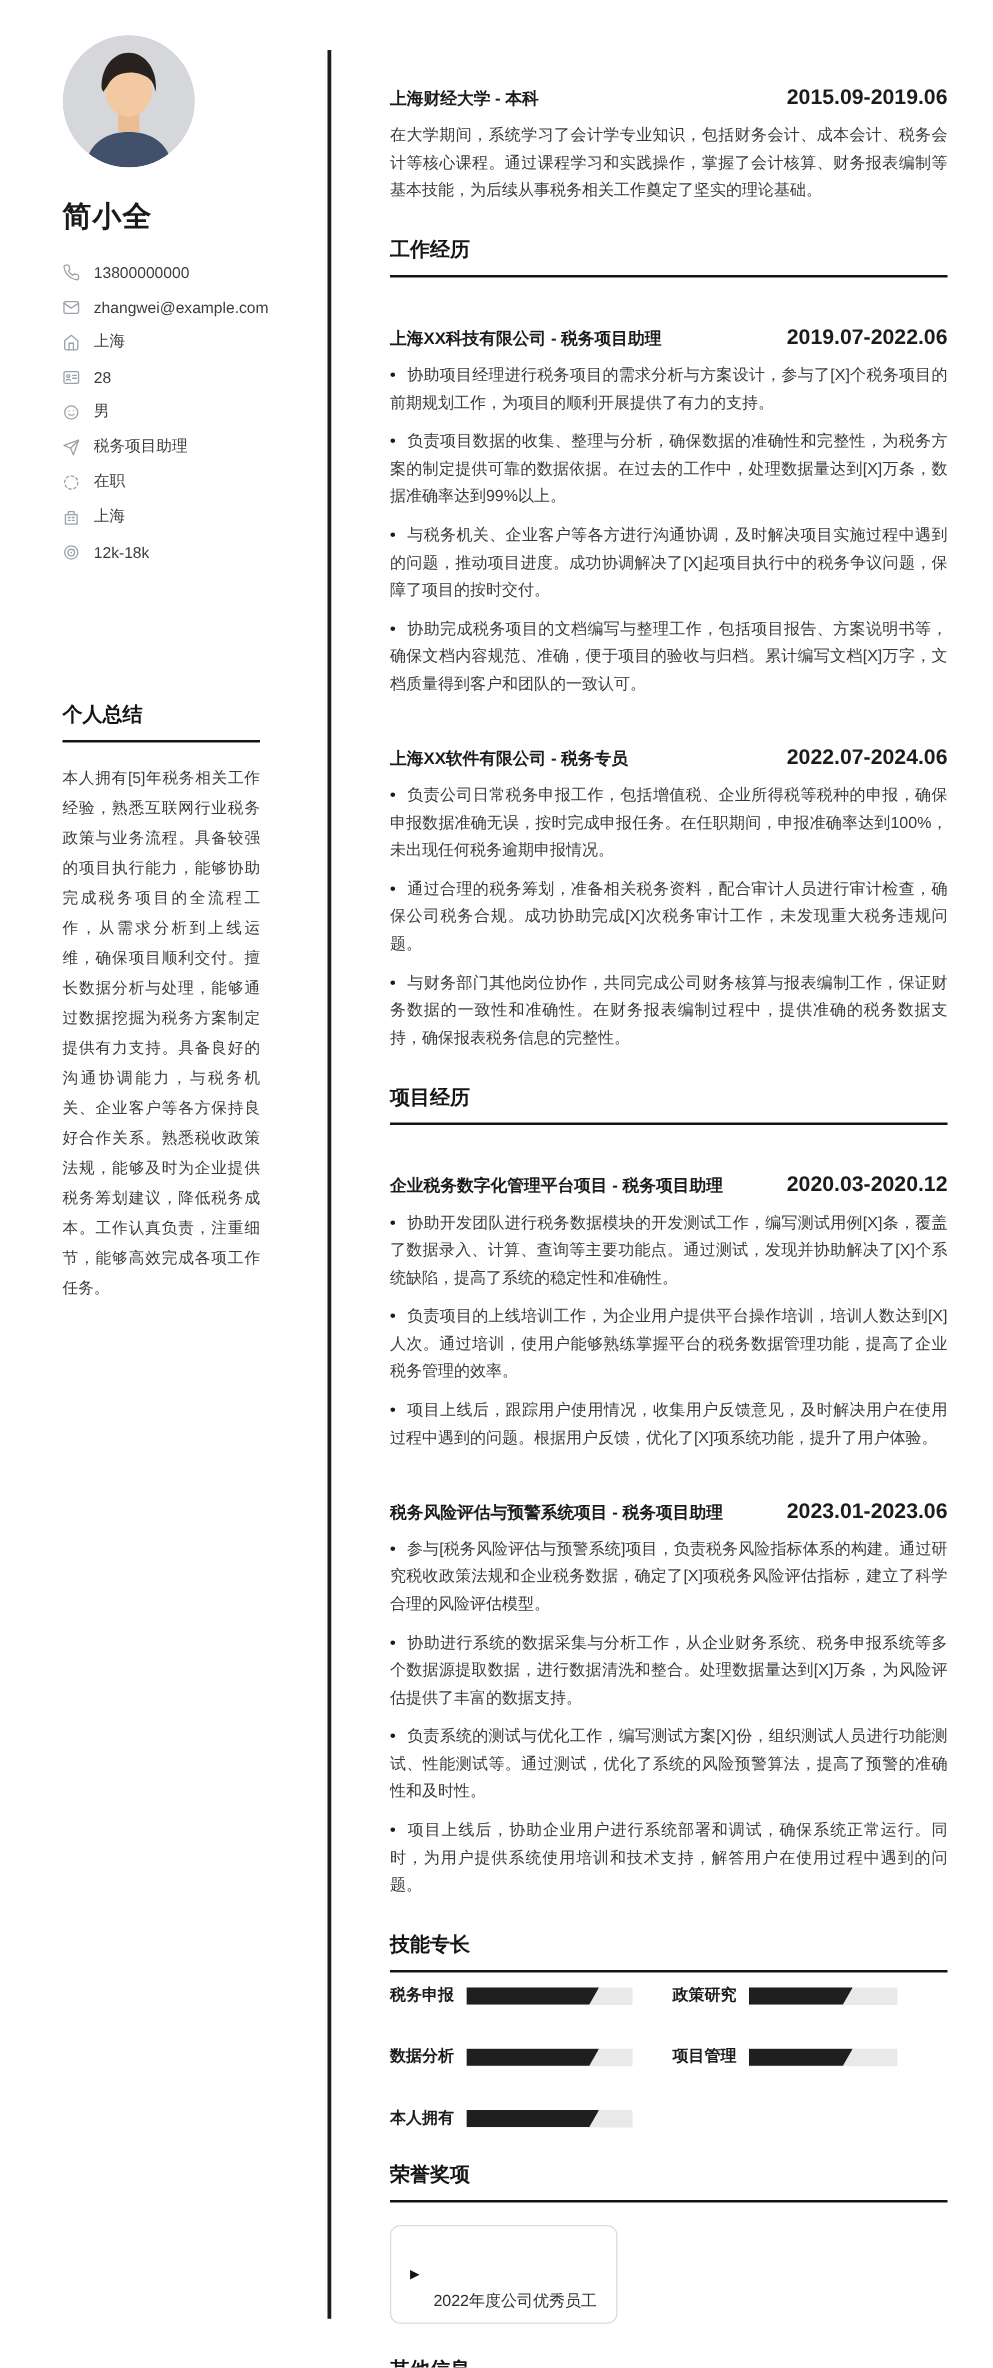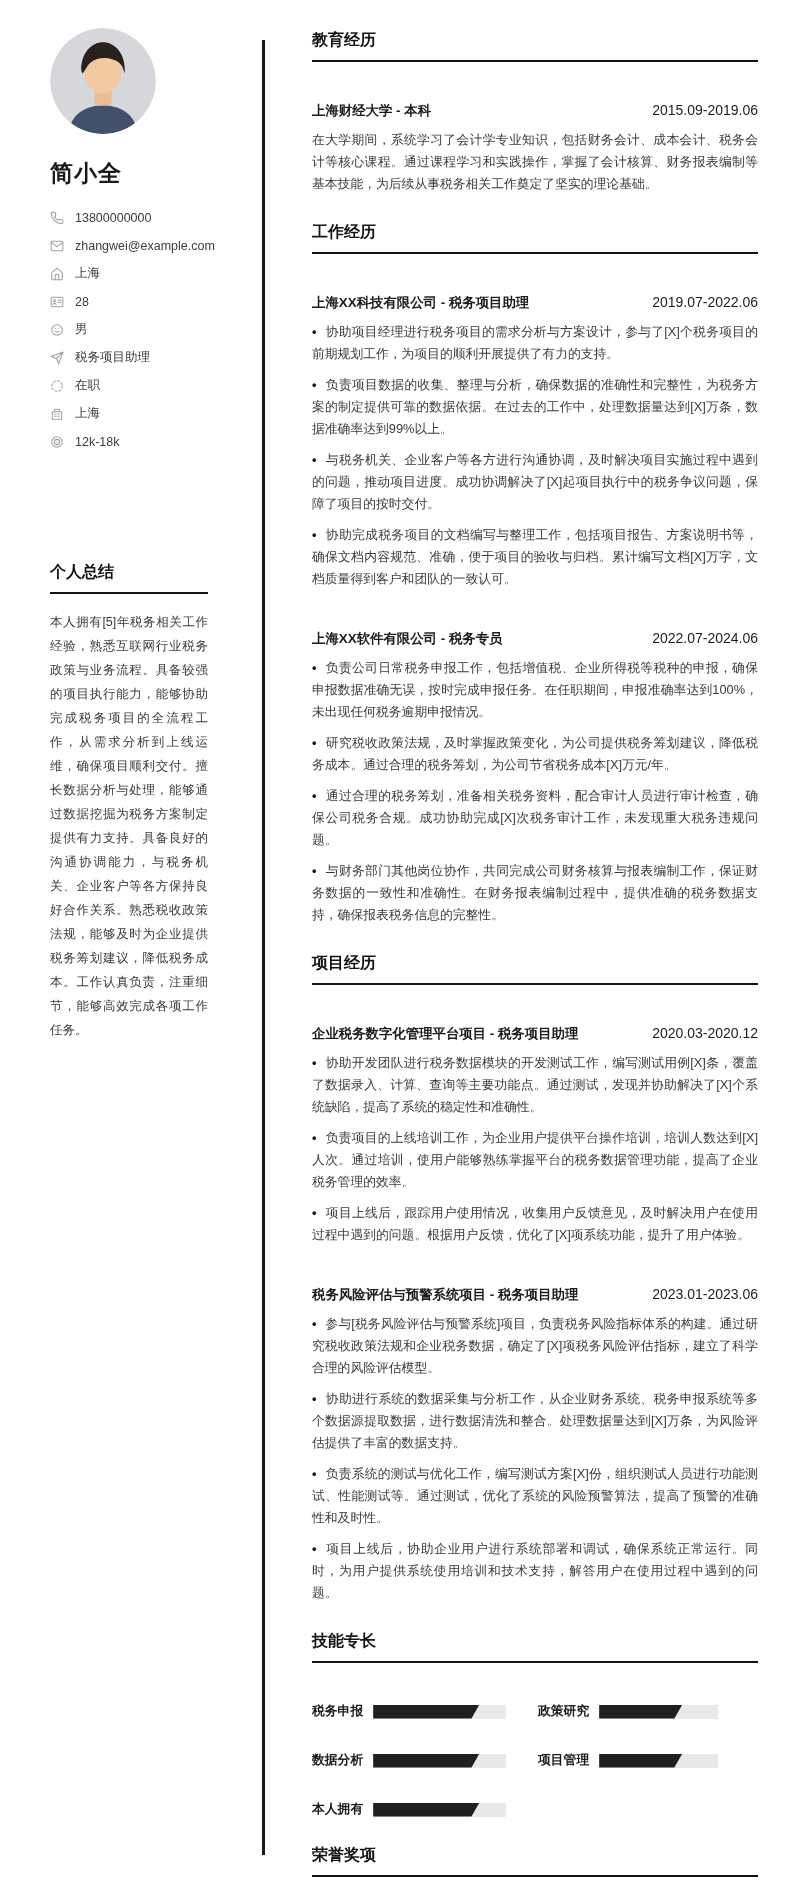--- a/index.html
+++ b/index.html
@@ -22,25 +22,25 @@
   .contact-text{font-size:12.5px;color:#3c3c3c;white-space:nowrap;}
   .side-section{margin-top:112px;width:158px;}
   .side-title,.sec-title{font-size:16px;font-weight:700;color:#141414;margin:0;padding-bottom:9px;border-bottom:2px solid #141414;}
   .summary-text{font-size:12.5px;color:#3a3a3a;line-height:1.92;margin:16px 0 0 0;text-align:justify;}
   
   .section{margin-bottom:27px;}
   .sec-title{margin-bottom:2px;}
   .entry{margin-top:20px;}
   .entry-head{display:flex;justify-content:space-between;align-items:baseline;}
   .entry-title{font-size:13.4px;font-weight:700;color:#1c1c1c;margin-top:20px;}
-  .entry-date{font-size:14px;font-weight:400;color:#1c1c1c;white-space:nowrap;}
+  .entry-date{font-size:17px;font-weight:700;color:#1c1c1c;white-space:nowrap;}
   .desc,.bullet-item{font-size:12.8px;color:#3a3a3a;line-height:1.72;margin:9px 0 0 0;text-align:justify;}
   .bullet-item::before{content:"\2022";font-weight:700;color:#1c1c1c;margin-right:9px;}
   
-  .skills-grid{display:grid;grid-template-columns:194px 180px;column-gap:26px;row-gap:24px;margin-top:40px;gap:32px;}
+  .skills-grid{display:grid;grid-template-columns:194px 180px;column-gap:26px;row-gap:24px;margin-top:10px;gap:32px;}
   .skill{display:flex;align-items:center;}
   .skill-label{font-size:12.8px;font-weight:700;color:#1c1c1c;margin-right:10px;white-space:nowrap;flex-shrink:0;}
   .bar{flex:1;height:14px;background:#e9e9e9;position:relative;}
   .bar-fill{height:100%;background:#1f1f1f;clip-path:polygon(0 0,100% 0,calc(100% - 8px) 100%,0 100%);}
   
   .badges{margin-top:18px;}
   .badge{display:inline-flex;align-items:center;border:1px solid #d9d9d9;border-radius:8px;padding:8px 15px;gap:11px;}
   .badge-icon{font-size:10px;color:#141414;line-height:1;}
   .badge-label{font-size:12.8px;color:#2f2f2f;margin-top:44px;}
 </style>
@@ -159,21 +159,20 @@
   <section class="side-section">
     <h2 class="side-title">个人总结</h2>
     <p class="summary-text">本人拥有[5]年税务相关工作经验，熟悉互联网行业税务政策与业务流程。具备较强的项目执行能力，能够协助完成税务项目的全流程工作，从需求分析到上线运维，确保项目顺利交付。擅长数据分析与处理，能够通过数据挖掘为税务方案制定提供有力支持。具备良好的沟通协调能力，与税务机关、企业客户等各方保持良好合作关系。熟悉税收政策法规，能够及时为企业提供税务筹划建议，降低税务成本。工作认真负责，注重细节，能够高效完成各项工作任务。</p>
   </section>
 </aside>
 
 <div class="v-divider"></div>
 
 <main class="main">
   <section class="section">
-    <h2 class="sec-title">教育经历</h2>
     <div id="edu-entries">
         <div class="entry">
           <div class="entry-head">
             <span class="entry-title">上海财经大学 - 本科</span>
             <span class="entry-date">2015.09-2019.06</span>
           </div>
           <p class="desc">在大学期间，系统学习了会计学专业知识，包括财务会计、成本会计、税务会计等核心课程。通过课程学习和实践操作，掌握了会计核算、财务报表编制等基本技能，为后续从事税务相关工作奠定了坚实的理论基础。</p>
         </div>
       </div>
   </section>
@@ -189,21 +188,20 @@
           <p class="bullet-item">负责项目数据的收集、整理与分析，确保数据的准确性和完整性，为税务方案的制定提供可靠的数据依据。在过去的工作中，处理数据量达到[X]万条，数据准确率达到99%以上。</p>
           <p class="bullet-item">与税务机关、企业客户等各方进行沟通协调，及时解决项目实施过程中遇到的问题，推动项目进度。成功协调解决了[X]起项目执行中的税务争议问题，保障了项目的按时交付。</p>
           <p class="bullet-item">协助完成税务项目的文档编写与整理工作，包括项目报告、方案说明书等，确保文档内容规范、准确，便于项目的验收与归档。累计编写文档[X]万字，文档质量得到客户和团队的一致认可。</p>
         </div>
         <div class="entry">
           <div class="entry-head">
             <span class="entry-title">上海XX软件有限公司 - 税务专员</span>
             <span class="entry-date">2022.07-2024.06</span>
           </div>
           <p class="bullet-item">负责公司日常税务申报工作，包括增值税、企业所得税等税种的申报，确保申报数据准确无误，按时完成申报任务。在任职期间，申报准确率达到100%，未出现任何税务逾期申报情况。</p>
-          <p class="bullet-item">研究税收政策法规，及时掌握政策变化，为公司提供税务筹划建议，降低税务成本。通过合理的税务筹划，为公司节省税务成本[X]万元/年。</p>
           <p class="bullet-item">通过合理的税务筹划，准备相关税务资料，配合审计人员进行审计检查，确保公司税务合规。成功协助完成[X]次税务审计工作，未发现重大税务违规问题。</p>
           <p class="bullet-item">与财务部门其他岗位协作，共同完成公司财务核算与报表编制工作，保证财务数据的一致性和准确性。在财务报表编制过程中，提供准确的税务数据支持，确保报表税务信息的完整性。</p>
         </div>
       </div>
   </section>
   <section class="section">
     <h2 class="sec-title">项目经历</h2>
     <div id="proj-entries">
         <div class="entry">
           <div class="entry-head">

